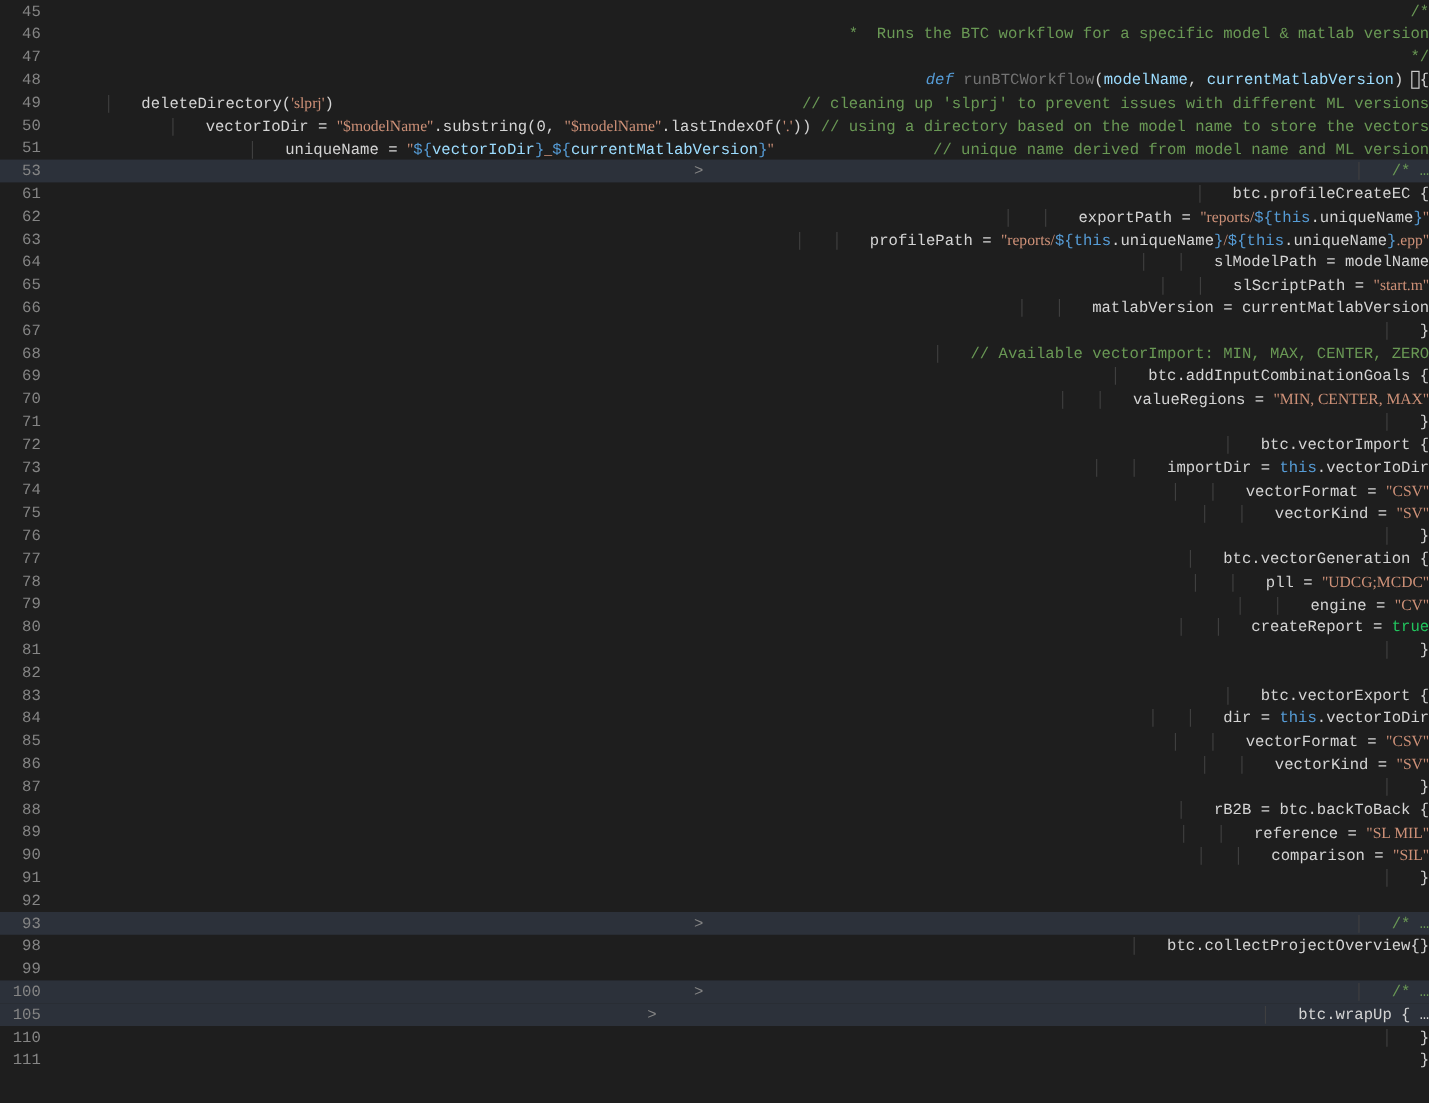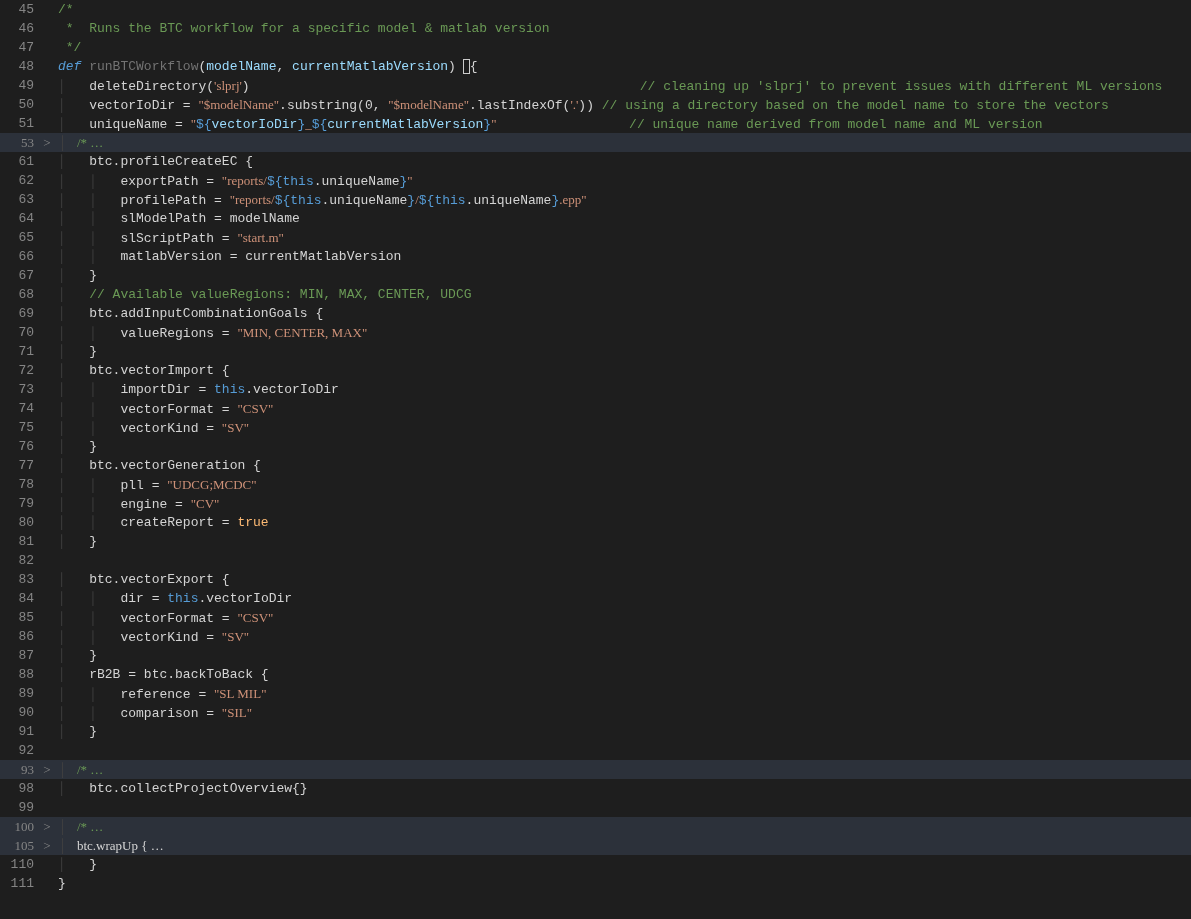--- a/index.html
+++ b/index.html
@@ -11,46 +11,47 @@
     color:#d4d4d4;
     overflow:hidden;
   }
   .editor { display:flex; flex-direction:column; width:100%; }
   .line {
     display:flex;
     align-items:flex-start;
     height:19px;
     line-height:19px;
     white-space:pre;
+    justify-content:space-between;
   }
   .gutter {
     width:38px;
     text-align:right;
     padding-right:4px;
     color:#858585;
     flex-shrink:0;
     user-select:none;
   }
   .fold {
     width:18px;
     text-align:center;
     color:#858585;
     flex-shrink:0;
     cursor:pointer;
     user-select:none;
   }
   .code { padding-left:2px; }
-  .hl-folded { background:#2c313a; width:100%;font-family:Liberation Serif, serif; }
+  .hl-folded { background:#2c313a; width:100%; }
   .tok-comment { color:#6A9955; }
   .tok-kw      { color:#569cd6;font-style:italic; }
   .tok-fn      { color:#737373;font-family:Liberation Mono, monospace; }
   .tok-param   { color:#9cdcfe; }
   .tok-str     { color:#ce9178;font-family:Liberation Serif, serif; }
   .tok-interp  { color:#569cd6; }
-  .tok-bool    { color:#fdba74; }
+  .tok-bool    { color:#22c55e; }
   .tok-this    { color:#569cd6; }
   .tok-punc    { color:#d4d4d4; }
   .cursorbox {
     display:inline-block;
     width:7px; height:15px;
     border:1px solid #cccccc;
     vertical-align:middle;
     margin-left:-1px;
   }
   .indent-guide { color:#404040; }
@@ -67,21 +68,21 @@
     <div class="line"><div class="gutter">50</div><div class="fold"></div><div class="code"><span><span class="indent-guide">│</span>   </span><span class="tok-punc">vectorIoDir = </span><span class="tok-str">"$modelName"</span><span class="tok-punc">.substring(0, </span><span class="tok-str">"$modelName"</span><span class="tok-punc">.lastIndexOf(</span><span class="tok-str">'.'</span><span class="tok-punc">)) </span><span class="tok-comment">// using a directory based on the model name to store the vectors</span></div></div>
     <div class="line"><div class="gutter">51</div><div class="fold"></div><div class="code"><span><span class="indent-guide">│</span>   </span><span class="tok-punc">uniqueName = </span><span class="tok-str">"</span><span class="tok-interp">${</span><span class="tok-param">vectorIoDir</span><span class="tok-interp">}</span><span class="tok-str">_</span><span class="tok-interp">${</span><span class="tok-param">currentMatlabVersion</span><span class="tok-interp">}</span><span class="tok-str">"</span><span class="tok-punc">                 </span><span class="tok-comment">// unique name derived from model name and ML version</span></div></div>
     <div class="line hl-folded"><div class="gutter">53</div><div class="fold">&gt;</div><div class="code"><span><span class="indent-guide">│</span>   </span><span class="tok-punc"></span><span class="tok-comment">/* …</span></div></div>
     <div class="line"><div class="gutter">61</div><div class="fold"></div><div class="code"><span><span class="indent-guide">│</span>   </span><span class="tok-punc">btc.profileCreateEC {</span></div></div>
     <div class="line"><div class="gutter">62</div><div class="fold"></div><div class="code"><span><span class="indent-guide">│</span>   <span class="indent-guide">│</span>   </span><span class="tok-punc">exportPath = </span><span class="tok-str">"reports/</span><span class="tok-interp">${</span><span class="tok-this">this</span><span class="tok-punc">.uniqueName</span><span class="tok-interp">}</span><span class="tok-str">"</span></div></div>
     <div class="line"><div class="gutter">63</div><div class="fold"></div><div class="code"><span><span class="indent-guide">│</span>   <span class="indent-guide">│</span>   </span><span class="tok-punc">profilePath = </span><span class="tok-str">"reports/</span><span class="tok-interp">${</span><span class="tok-this">this</span><span class="tok-punc">.uniqueName</span><span class="tok-interp">}</span><span class="tok-str">/</span><span class="tok-interp">${</span><span class="tok-this">this</span><span class="tok-punc">.uniqueName</span><span class="tok-interp">}</span><span class="tok-str">.epp"</span></div></div>
     <div class="line"><div class="gutter">64</div><div class="fold"></div><div class="code"><span><span class="indent-guide">│</span>   <span class="indent-guide">│</span>   </span><span class="tok-punc">slModelPath = modelName</span></div></div>
     <div class="line"><div class="gutter">65</div><div class="fold"></div><div class="code"><span><span class="indent-guide">│</span>   <span class="indent-guide">│</span>   </span><span class="tok-punc">slScriptPath = </span><span class="tok-str">"start.m"</span></div></div>
     <div class="line"><div class="gutter">66</div><div class="fold"></div><div class="code"><span><span class="indent-guide">│</span>   <span class="indent-guide">│</span>   </span><span class="tok-punc">matlabVersion = currentMatlabVersion</span></div></div>
     <div class="line"><div class="gutter">67</div><div class="fold"></div><div class="code"><span><span class="indent-guide">│</span>   </span><span class="tok-punc">}</span></div></div>
-    <div class="line"><div class="gutter">68</div><div class="fold"></div><div class="code"><span><span class="indent-guide">│</span>   </span><span class="tok-punc"></span><span class="tok-comment">// Available valueRegions: MIN, MAX, CENTER, UDCG</span></div></div>
+    <div class="line"><div class="gutter">68</div><div class="fold"></div><div class="code"><span><span class="indent-guide">│</span>   </span><span class="tok-punc"></span><span class="tok-comment">// Available vectorImport: MIN, MAX, CENTER, ZERO</span></div></div>
     <div class="line"><div class="gutter">69</div><div class="fold"></div><div class="code"><span><span class="indent-guide">│</span>   </span><span class="tok-punc">btc.addInputCombinationGoals {</span></div></div>
     <div class="line"><div class="gutter">70</div><div class="fold"></div><div class="code"><span><span class="indent-guide">│</span>   <span class="indent-guide">│</span>   </span><span class="tok-punc">valueRegions = </span><span class="tok-str">"MIN, CENTER, MAX"</span></div></div>
     <div class="line"><div class="gutter">71</div><div class="fold"></div><div class="code"><span><span class="indent-guide">│</span>   </span><span class="tok-punc">}</span></div></div>
     <div class="line"><div class="gutter">72</div><div class="fold"></div><div class="code"><span><span class="indent-guide">│</span>   </span><span class="tok-punc">btc.vectorImport {</span></div></div>
     <div class="line"><div class="gutter">73</div><div class="fold"></div><div class="code"><span><span class="indent-guide">│</span>   <span class="indent-guide">│</span>   </span><span class="tok-punc">importDir = </span><span class="tok-this">this</span><span class="tok-punc">.vectorIoDir</span></div></div>
     <div class="line"><div class="gutter">74</div><div class="fold"></div><div class="code"><span><span class="indent-guide">│</span>   <span class="indent-guide">│</span>   </span><span class="tok-punc">vectorFormat = </span><span class="tok-str">"CSV"</span></div></div>
     <div class="line"><div class="gutter">75</div><div class="fold"></div><div class="code"><span><span class="indent-guide">│</span>   <span class="indent-guide">│</span>   </span><span class="tok-punc">vectorKind = </span><span class="tok-str">"SV"</span></div></div>
     <div class="line"><div class="gutter">76</div><div class="fold"></div><div class="code"><span><span class="indent-guide">│</span>   </span><span class="tok-punc">}</span></div></div>
     <div class="line"><div class="gutter">77</div><div class="fold"></div><div class="code"><span><span class="indent-guide">│</span>   </span><span class="tok-punc">btc.vectorGeneration {</span></div></div>
     <div class="line"><div class="gutter">78</div><div class="fold"></div><div class="code"><span><span class="indent-guide">│</span>   <span class="indent-guide">│</span>   </span><span class="tok-punc">pll = </span><span class="tok-str">"UDCG;MCDC"</span></div></div>

